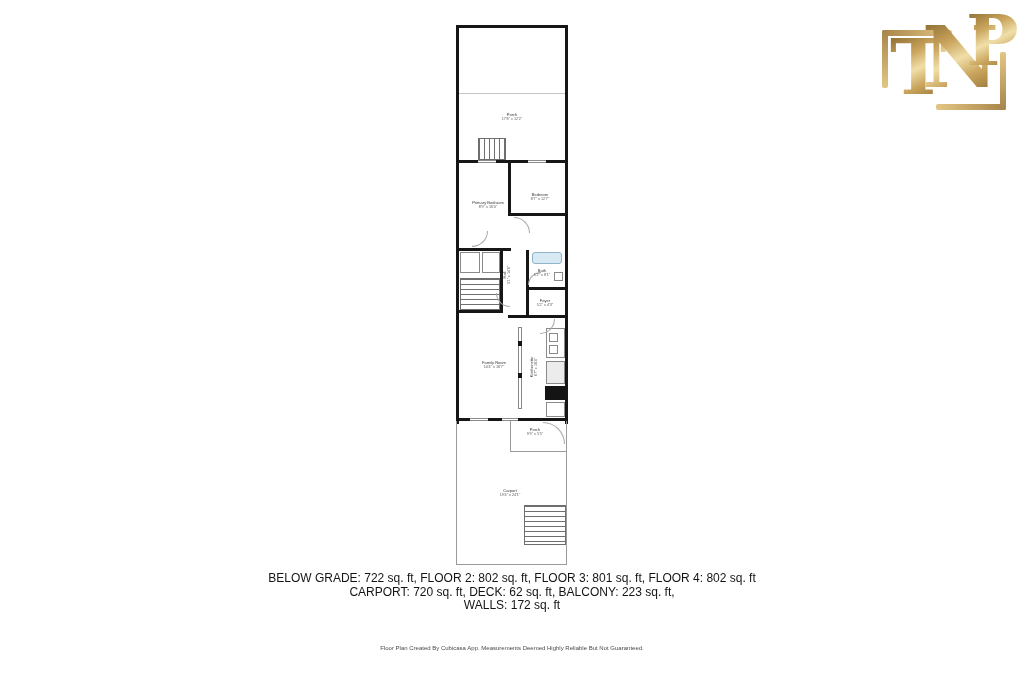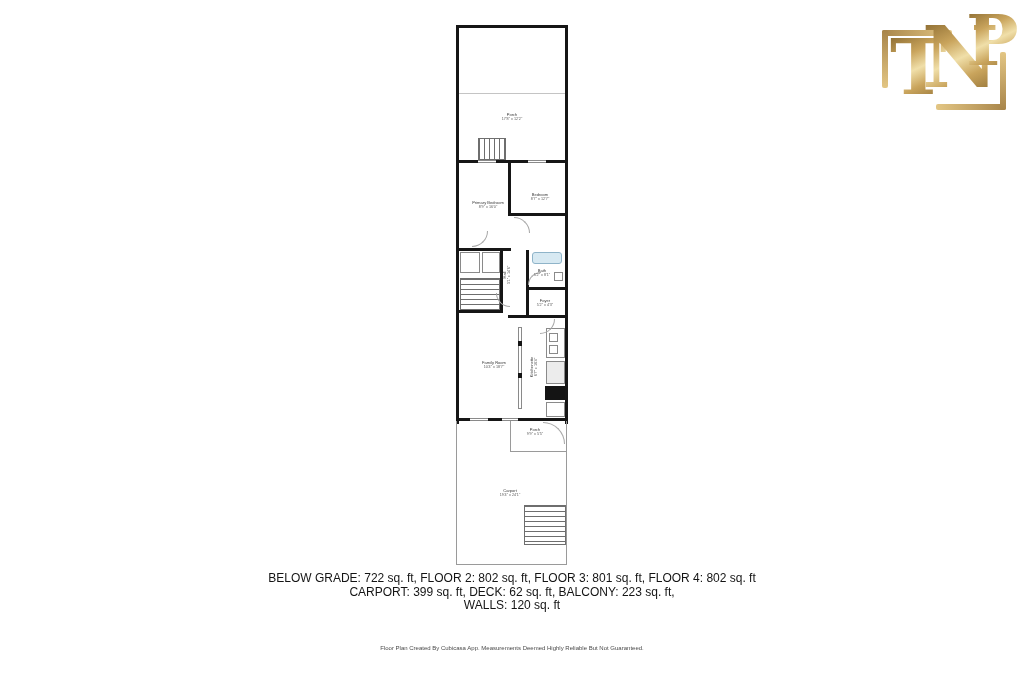--- a/index.html
+++ b/index.html
@@ -161,17 +161,17 @@
     <div class="dims">9'9" x 5'5"</div>
   </div>
   <div class="room-label" style="left:54px;top:468px;">
     <div>Carport</div>
     <div class="dims">19'4" x 24'1"</div>
   </div>
 </div>
 
 <div class="summary">
   <div class="sumline">BELOW GRADE: 722 sq. ft, FLOOR 2: 802 sq. ft, FLOOR 3: 801 sq. ft, FLOOR 4: 802 sq. ft</div>
-  <div class="sumline">CARPORT: 399 sq. ft, DECK: 62 sq. ft, BALCONY: 223 sq. ft,</div>
-  <div class="sumline">WALLS: 120 sq. ft</div>
+  <div class="sumline">CARPORT: 720 sq. ft, DECK: 62 sq. ft, BALCONY: 223 sq. ft,</div>
+  <div class="sumline">WALLS: 172 sq. ft</div>
 </div>
 
 <div class="footer">Floor Plan Created By Cubicasa App. Measurements Deemed Highly Reliable But Not Guaranteed.</div>
 
 </body></html>

